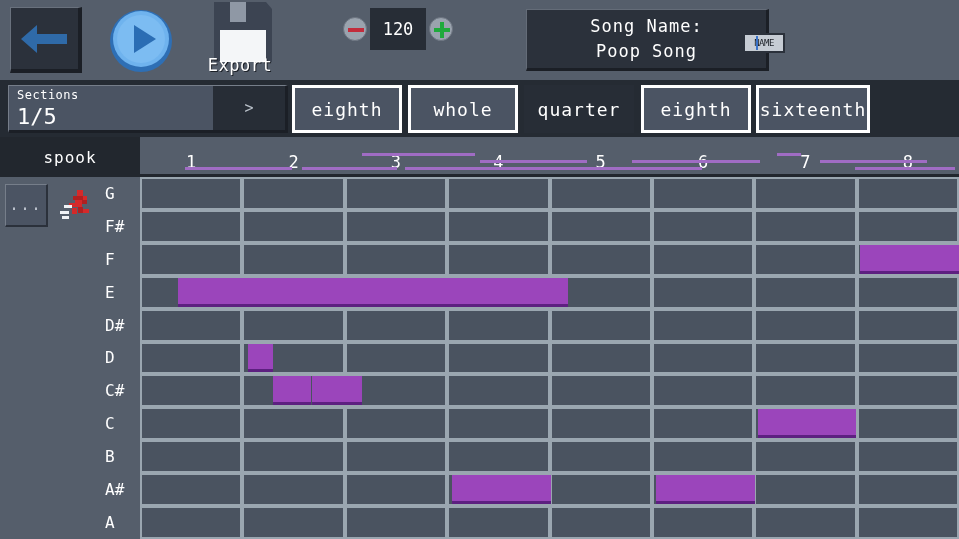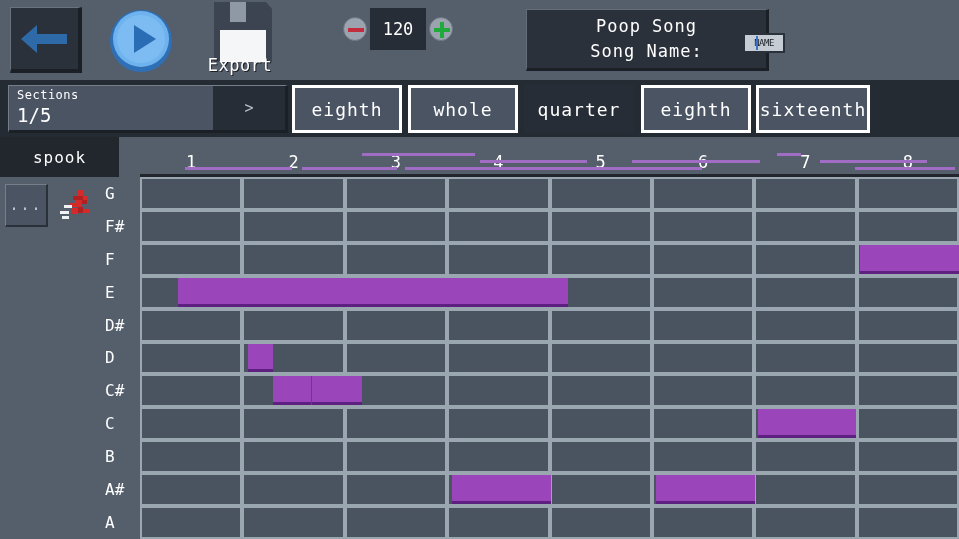--- a/index.html
+++ b/index.html
@@ -108,21 +108,21 @@
     border-right: 3px solid #1b1f26;
     border-bottom: 3px solid #1b1f26;
     cursor: pointer;
   }
   .sections-label {
     position: absolute; left: 8px; top: 2px;
     color: #ffffff; font-size: 12px; letter-spacing: 0.5px;
   }
   .sections-val {
     position: absolute; left: 8px; top: 18px;
-    color: #ffffff; font-size: 19px;
+    color: #ffffff; font-size: 22px;
   }
   .sections-next {
     position: absolute; right: 0px; top: 0px; width: 72px; height: 100%;
     background: #272d36;
     color: #b9c0c9; font-size: 15px;
     display: flex; align-items: center; justify-content: center;
     cursor: pointer;
   }
   .subdiv {
     position: absolute; top: 5px; height: 48px;
@@ -136,21 +136,21 @@
     background: #272d36;
     border: 3px solid #272d36;
   }
 
   
   .tabrow {
     position: absolute; left: 0; top: 137px; width: 959px; height: 40px;
     background: #555e6b;
   }
   .track-tab {
-    position: absolute; left: 0; top: 0; width: 119px; height: 40px;
+    position: absolute; left: 0; top: 0; width: 140px; height: 40px;
     background: #22272e;
     display: flex; align-items: center; justify-content: center;
     color: #ffffff; font-size: 16px; letter-spacing: 1px;
     cursor: pointer;
   }
   .ruler {
     position: absolute; left: 140px; top: 0; width: 819px; height: 40px;
     background: #555e6b;
     border-bottom: 3px solid #22272e;
   }
@@ -253,22 +253,22 @@
         </div>
         <div class="speed-val">120</div>
         <div class="rnd-btn plus">
           <span class="bar bar1"></span>
           <span class="bar bar2"></span>
         </div>
       </div>
     </div>
 
     <div class="song-panel">
+      <div>Song Name:</div>
       <div>Poop Song</div>
-      <div>Song Name:</div>
     </div>
     <div class="name-btn">
       <span>NAME</span>
       <span class="caret"></span>
     </div>
   </div>
 
   <div class="subbar">
     <div class="sections-box">
       <div class="sections-label">Sections</div>

